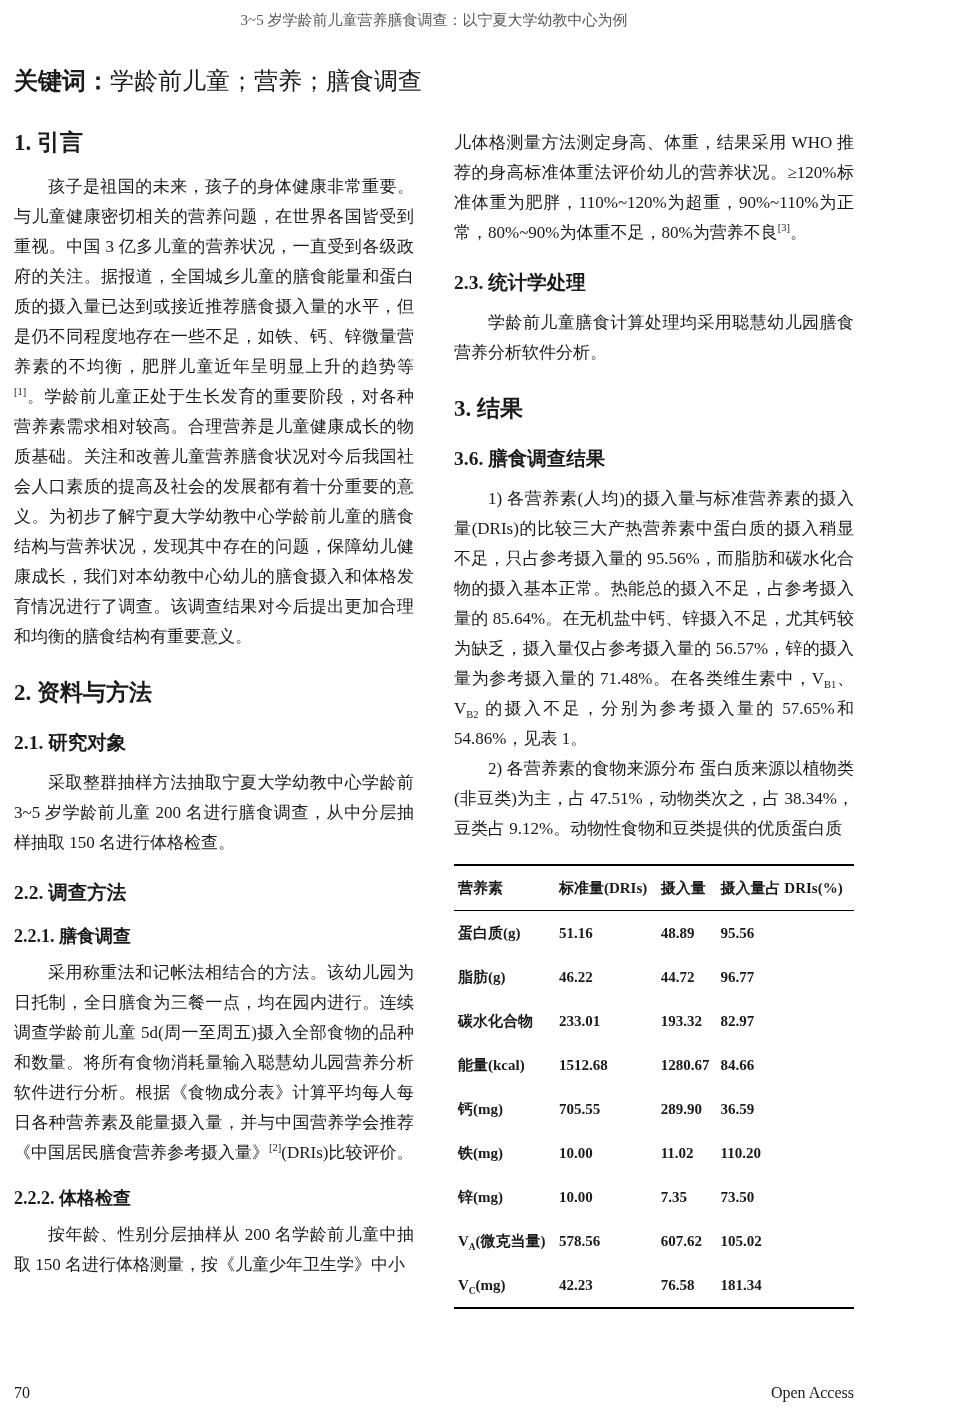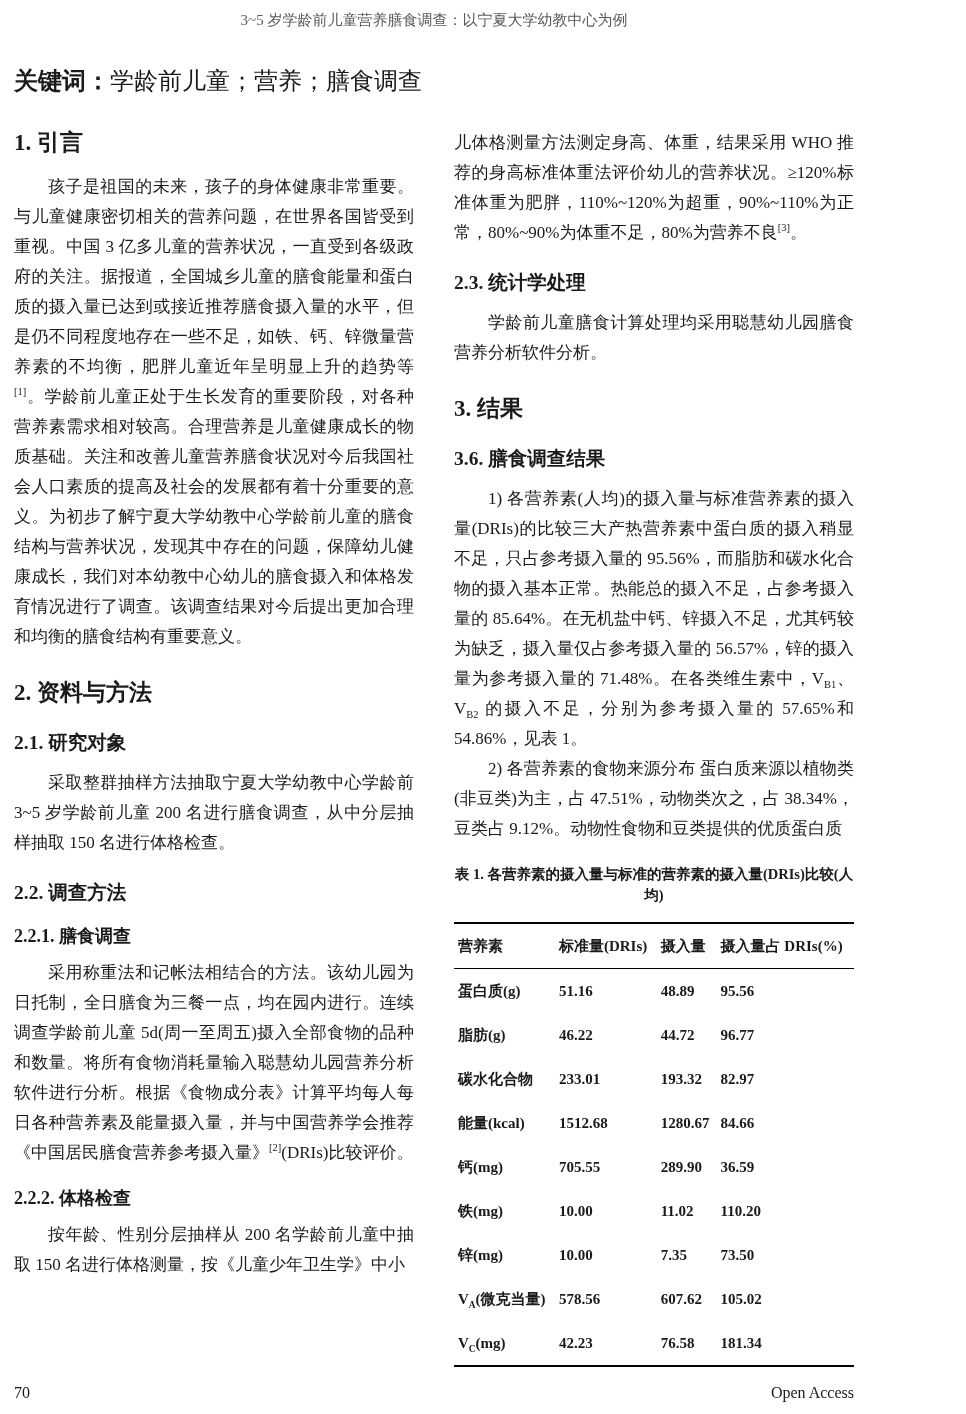--- a/index.html
+++ b/index.html
@@ -101,21 +101,20 @@
 
       <h2 class="sec">2.3. 统计学处理</h2>
       <p class="body-p">学龄前儿童膳食计算处理均采用聪慧幼儿园膳食营养分析软件分析。</p>
 
       <h1 class="sec">3. 结果</h1>
       <h2 class="sec">3.6. 膳食调查结果</h2>
       <p class="body-p">1) 各营养素(人均)的摄入量与标准营养素的摄入量(DRIs)的比较三大产热营养素中蛋白质的摄入稍显不足，只占参考摄入量的 95.56%，而脂肪和碳水化合物的摄入基本正常。热能总的摄入不足，占参考摄入量的 85.64%。在无机盐中钙、锌摄入不足，尤其钙较为缺乏，摄入量仅占参考摄入量的 56.57%，锌的摄入量为参考摄入量的 71.48%。在各类维生素中，V<sub>B1</sub>、V<sub>B2</sub> 的摄入不足，分别为参考摄入量的 57.65%和 54.86%，见表 1。</p>
       <p class="body-p">2) 各营养素的食物来源分布 蛋白质来源以植物类(非豆类)为主，占 47.51%，动物类次之，占 38.34%，豆类占 9.12%。动物性食物和豆类提供的优质蛋白质</p>
 
       <div class="tablewrap">
-        <div class="cap cap-zh">表 1. 各营养素的摄入量与标准的营养素的摄入量(DRIs)比较(人均)</div>
 
         <table class="datatable">
           <thead>
             <tr>
               <th>营养素</th>
               <th>标准量(DRIs)</th>
               <th>摄入量</th>
               <th>摄入量占 DRIs(%)</th>
             </tr>
           </thead>

